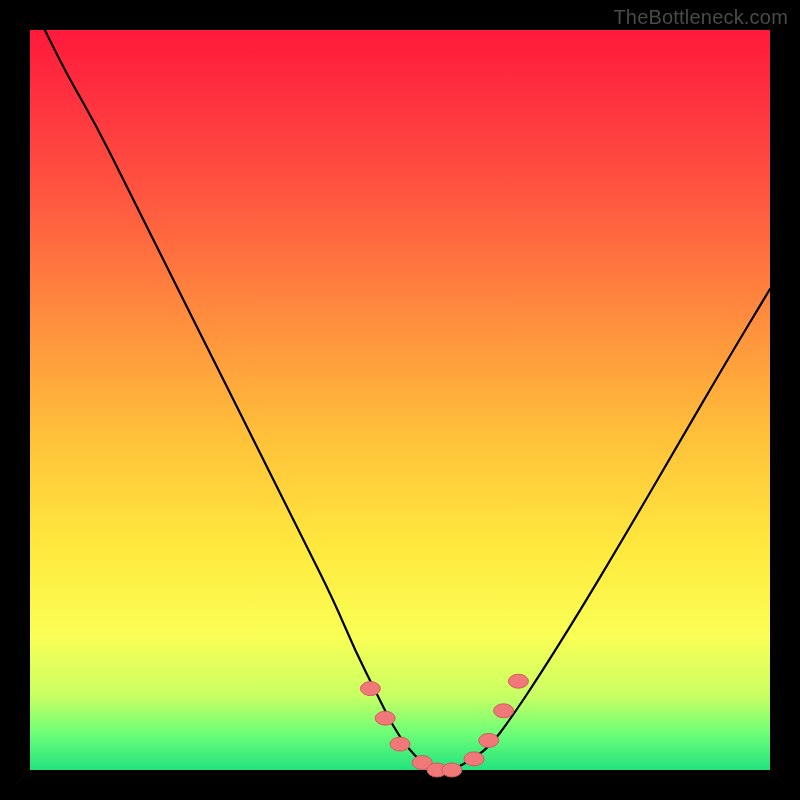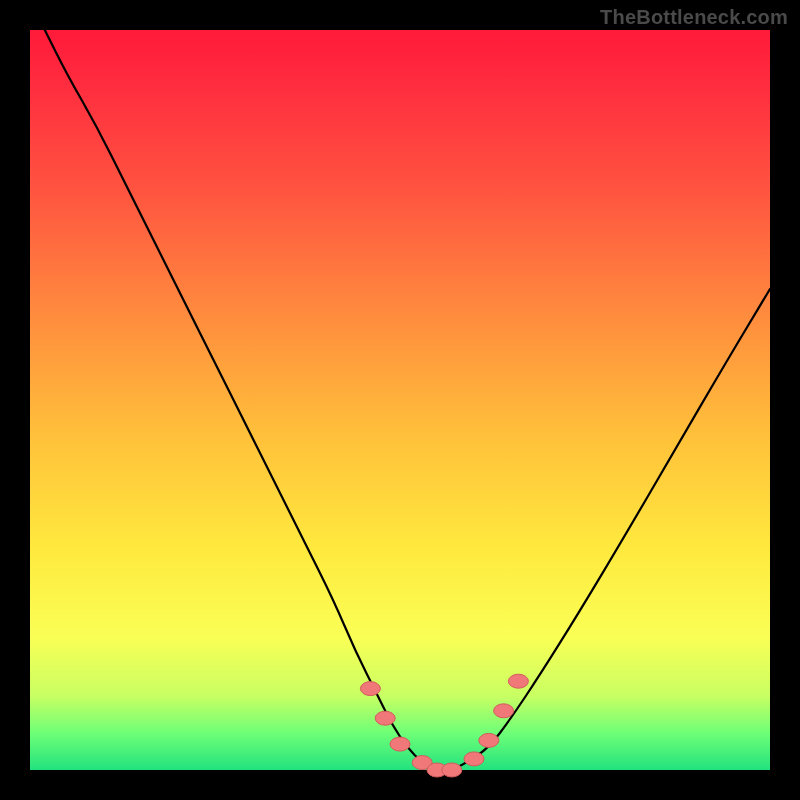--- a/index.html
+++ b/index.html
@@ -37,21 +37,21 @@
       #6eff77 95%,
       #22e27e 100%
     );
   }
   .watermark {
     position: absolute;
     top: 6px;
     right: 12px;
     color: #4a4a4a;
     font-size: 20px;
-    font-weight: 700;
+    font-weight: 400;
     letter-spacing: 0.2px;
     user-select: none;
   }
   svg.curve {
     position: absolute;
     left: 0;
     top: 0;
     width: 740px;
     height: 740px;
     overflow: visible;

